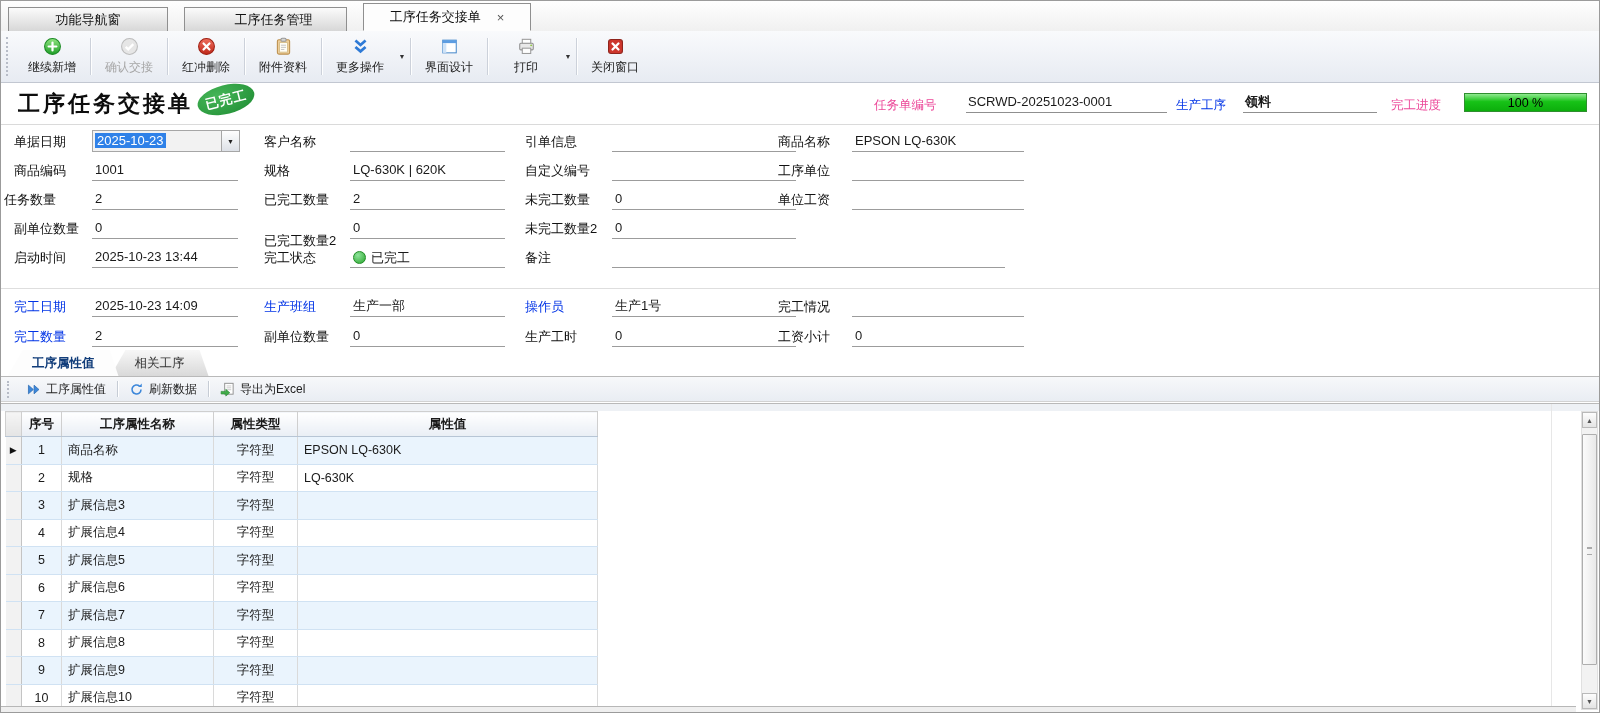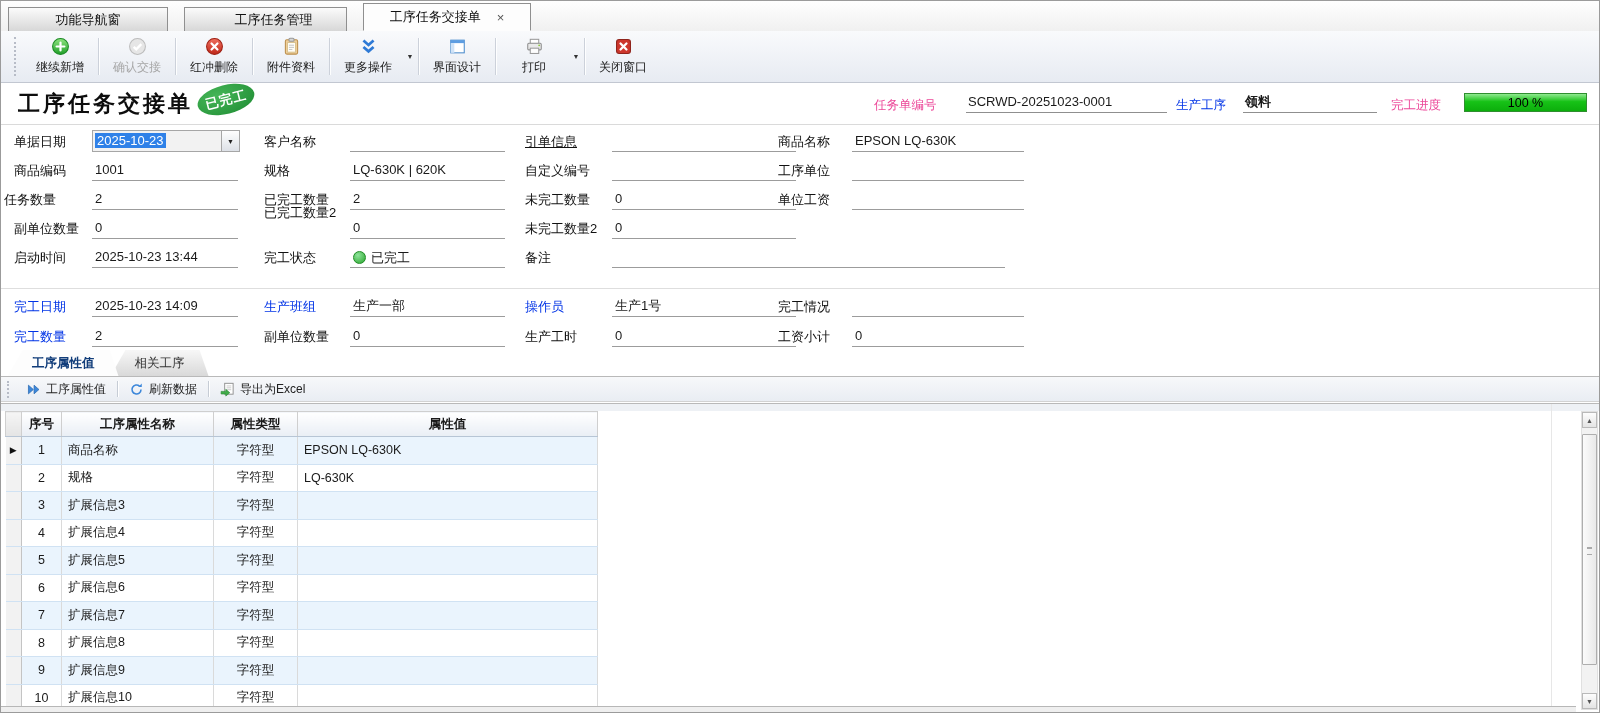--- a/index.html
+++ b/index.html
@@ -14,21 +14,21 @@
   #tabstrip{position:absolute;top:0;left:0;right:0;height:31px;background:linear-gradient(#ffffff,#f0f0f0);padding-left:8px;box-sizing:border-box;white-space:nowrap;z-index:5}
   #tabline{position:absolute;top:30px;left:0;right:0;height:1px;background:#8f8f8f;z-index:4}
   .wtab{display:inline-flex;align-items:center;justify-content:center;vertical-align:bottom;height:24px;margin-top:5px;margin-right:16px;
     border:1px solid #8f8f8f;border-bottom:none;background:linear-gradient(#fbfbfb,#d7d7d7);
     font-size:13px;color:#111;box-sizing:border-box;cursor:default;position:relative;z-index:4}
   .wtab.active{height:28px;margin-top:3px;background:#fdfdfd;z-index:6;border-bottom:1px solid #fdfdfd}
   .tabclose{margin-left:16px;color:#555;font-size:13px;line-height:13px;cursor:pointer}
 
   
   #toolbar{position:absolute;top:31px;left:0;right:0;height:52px;border-bottom:1px solid #c2c7d1;
-    background:linear-gradient(#f9fafc,#e7ebf2);display:flex;align-items:stretch;padding-left:12px;box-sizing:border-box;z-index:3}
+    background:linear-gradient(#f9fafc,#e7ebf2);display:flex;align-items:stretch;padding-left:4px;box-sizing:border-box;z-index:3}
   .grip{width:4px;margin:6px 4px 6px 2px;border-left:2px dotted #b7bcc7}
   .tgroup{display:flex;align-items:center}
   .tbtn{display:flex;flex-direction:column;align-items:center;justify-content:center;gap:3px;min-width:62px;padding:0 5px;height:100%;color:#222;font-size:12px;cursor:pointer}
   .tbtn.disabled{color:#a6a6a6;cursor:default}
   .ticon{width:19px;height:19px;display:block}
   .ticon svg{width:19px;height:19px;display:block}
   .drop{width:12px;height:100%;display:flex;align-items:center;justify-content:center;font-size:7px;color:#333;cursor:pointer}
   .tsep{width:1px;background:#ccd1da;margin:7px 2px;box-shadow:1px 0 0 rgba(255,255,255,.9)}
 
   
@@ -244,21 +244,21 @@
 
 <div id="formarea">
   <div id="section-sep"></div>
 <div class="flabel" style="left: 14px; top: 7px;">单据日期</div>
     <div class="combo" style="left: 92px; top: 5px; width: 148px;">
       <div class="ctext"><span class="selhl">2025-10-23</span></div>
       <div class="cbtn">▼</div>
     </div>
     <div class="flabel" style="left: 264px; top: 7px;">客户名称</div>
     <div class="ffield" style="left: 350px; top: 6px; width: 155px;"></div>
-    <div class="flabel" style="left: 525px; top: 7px; text-decoration: underline;">引单信息</div>
+    <div class="flabel" style="left: 525px; top: 7px;">引单信息</div>
     <div class="ffield" style="left: 612px; top: 6px; width: 184px;"></div>
     <div class="flabel" style="left: 778px; top: 7px;">商品名称</div>
     <div class="ffield" style="left: 852px; top: 6px; width: 172px;">EPSON LQ-630K</div>
     <div class="flabel" style="left: 14px; top: 36px;">商品编码</div>
     <div class="ffield" style="left: 92px; top: 35px; width: 146px;">1001</div>
     <div class="flabel" style="left: 264px; top: 36px;">规格</div>
     <div class="ffield" style="left: 350px; top: 35px; width: 155px;">LQ-630K | 620K</div>
     <div class="flabel" style="left: 525px; top: 36px;">自定义编号</div>
     <div class="ffield" style="left: 612px; top: 35px; width: 184px;"></div>
     <div class="flabel" style="left: 778px; top: 36px;">工序单位</div>
@@ -266,21 +266,21 @@
     <div class="flabel" style="left: 4px; top: 65px;">任务数量</div>
     <div class="ffield" style="left: 92px; top: 64px; width: 146px;">2</div>
     <div class="flabel" style="left: 264px; top: 65px;">已完工数量</div>
     <div class="ffield" style="left: 350px; top: 64px; width: 155px;">2</div>
     <div class="flabel" style="left: 525px; top: 65px;">未完工数量</div>
     <div class="ffield" style="left: 612px; top: 64px; width: 184px;">0</div>
     <div class="flabel" style="left: 778px; top: 65px;">单位工资</div>
     <div class="ffield" style="left: 852px; top: 64px; width: 172px;"></div>
     <div class="flabel" style="left: 14px; top: 94px;">副单位数量</div>
     <div class="ffield" style="left: 92px; top: 93px; width: 146px;">0</div>
-    <div class="flabel" style="left: 264px; top: 78px; text-align: center;">已完工数量2</div>
+    <div class="flabel" style="left: 264px; top: 106px; text-align: center;">已完工数量2</div>
     <div class="ffield" style="left: 350px; top: 93px; width: 155px;">0</div>
     <div class="flabel" style="left: 525px; top: 94px;">未完工数量2</div>
     <div class="ffield" style="left: 612px; top: 93px; width: 184px;">0</div>
     <div class="flabel" style="left: 14px; top: 123px;">启动时间</div>
     <div class="ffield" style="left: 92px; top: 122px; width: 146px;">2025-10-23 13:44</div>
     <div class="flabel" style="left: 264px; top: 123px;">完工状态</div>
     <div class="ffield statusfield" style="left: 350px; top: 122px; width: 155px;">
       <span class="statusdot"></span>
       <span>已完工</span>
     </div>

